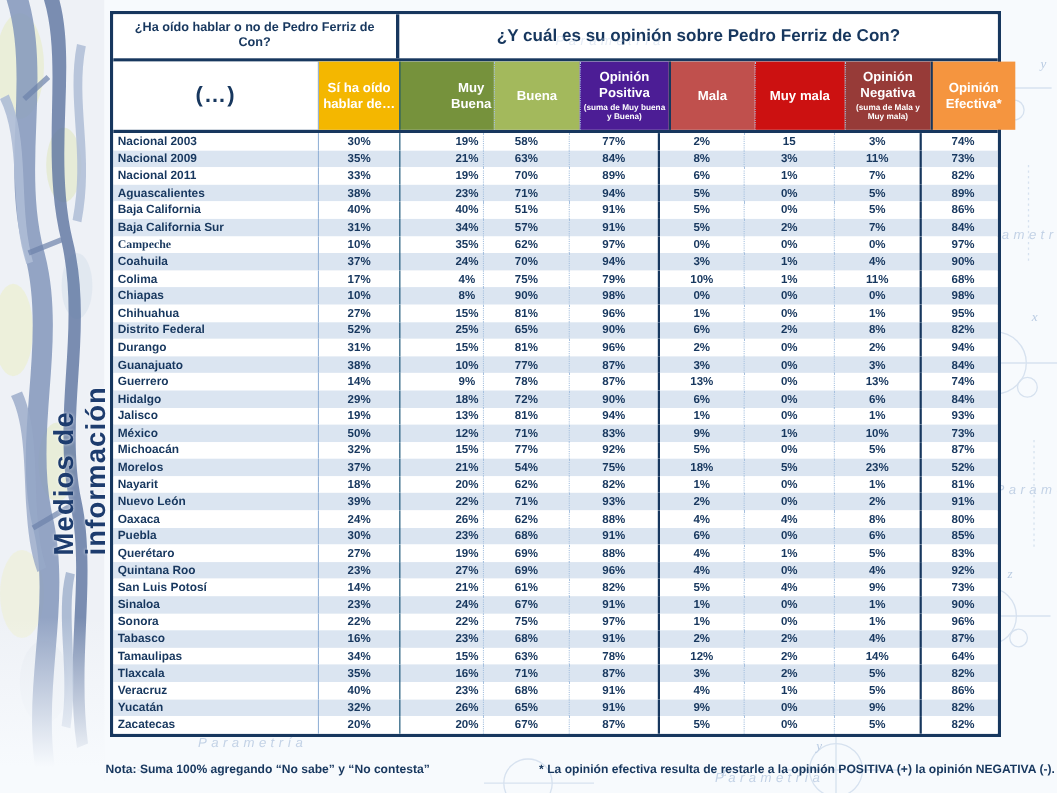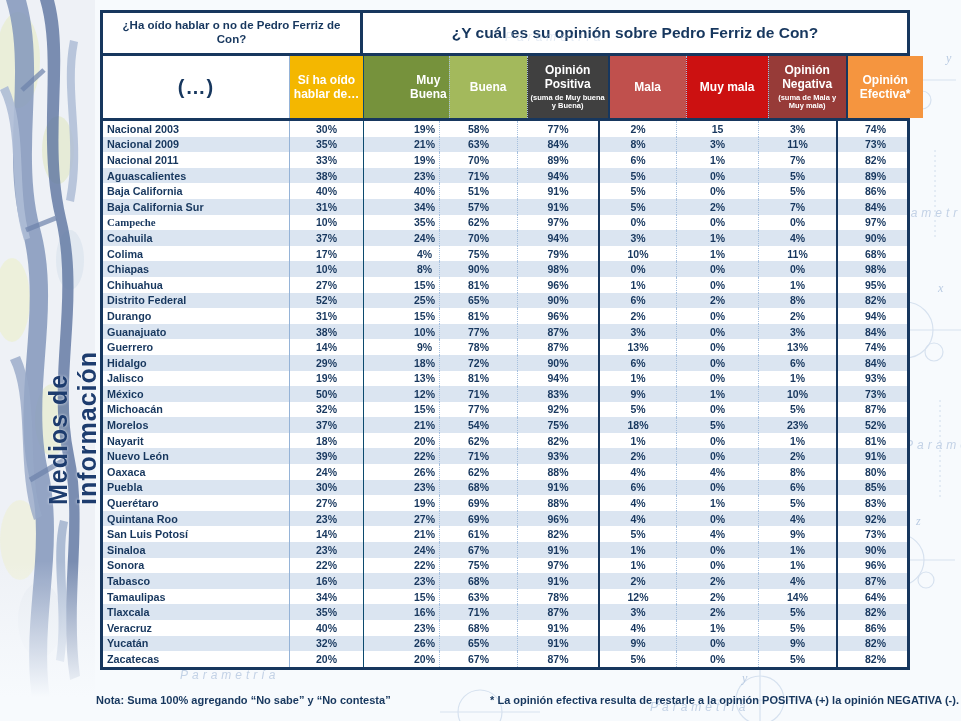--- a/index.html
+++ b/index.html
@@ -151,21 +151,21 @@
       </div>
       <div class="hcell c1" style="flex: 0 0 74px; background: rgb(244, 183, 0);">
         <div class="hlabel">Sí ha oído hablar de…</div>
       </div>
       <div class="hcell c2" style="flex: 0 0 76px; background: rgb(118, 146, 60);">
         <div class="hlabel">Muy Buena</div>
       </div>
       <div class="hcell c3" style="flex: 0 0 78px; background: rgb(163, 185, 92);">
         <div class="hlabel">Buena</div>
       </div>
-      <div class="hcell c4" style="flex: 0 0 81px; background: #404040;">
+      <div class="hcell c4" style="flex: 0 0 81px; background: #4c1d95;">
         <div class="hlabel">Opinión Positiva</div>
         <div class="hsub">(suma de Muy buena y Buena)</div>
       </div>
       <div class="hcell c5" style="flex: 0 0 78px; background: rgb(192, 80, 77);">
         <div class="hlabel">Mala</div>
       </div>
       <div class="hcell c6" style="flex: 0 0 82px; background: rgb(204, 17, 17);">
         <div class="hlabel">Muy mala</div>
       </div>
       <div class="hcell c7" style="flex: 0 0 78px; background: rgb(151, 59, 56);">

